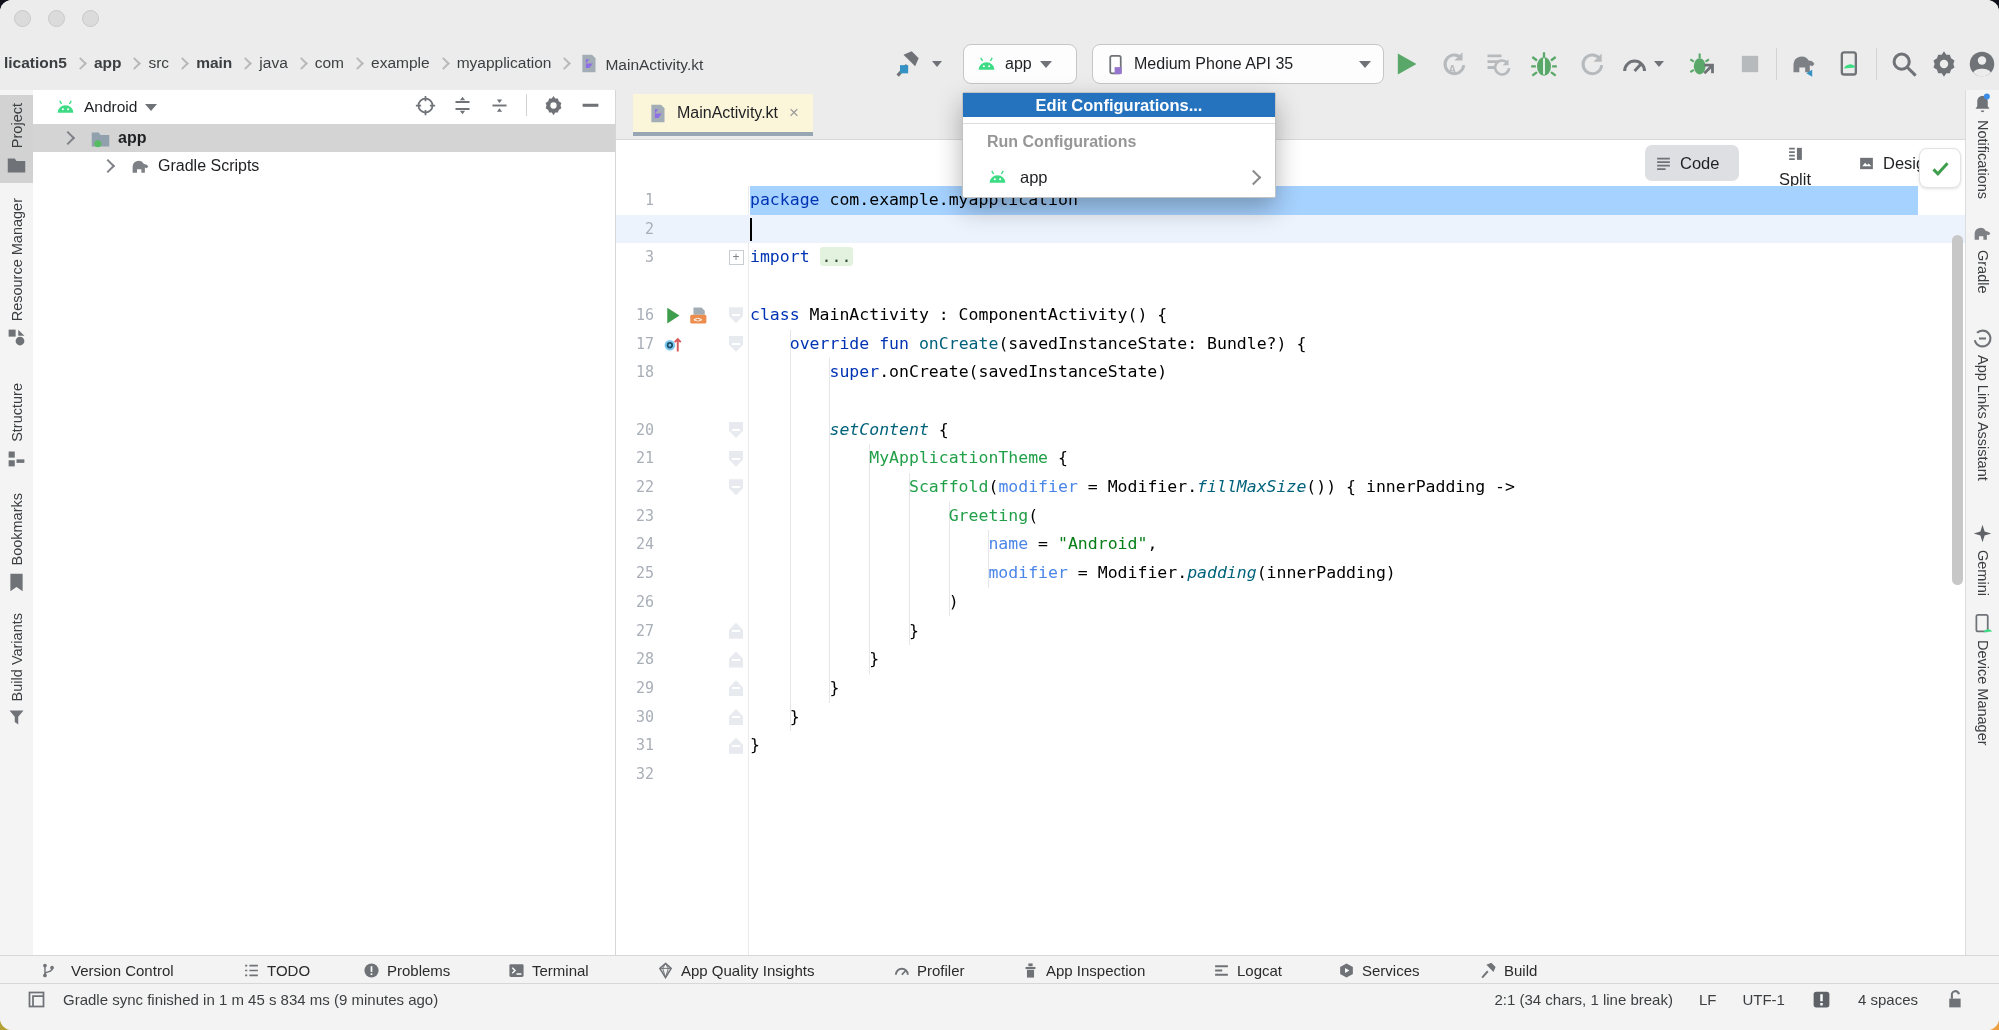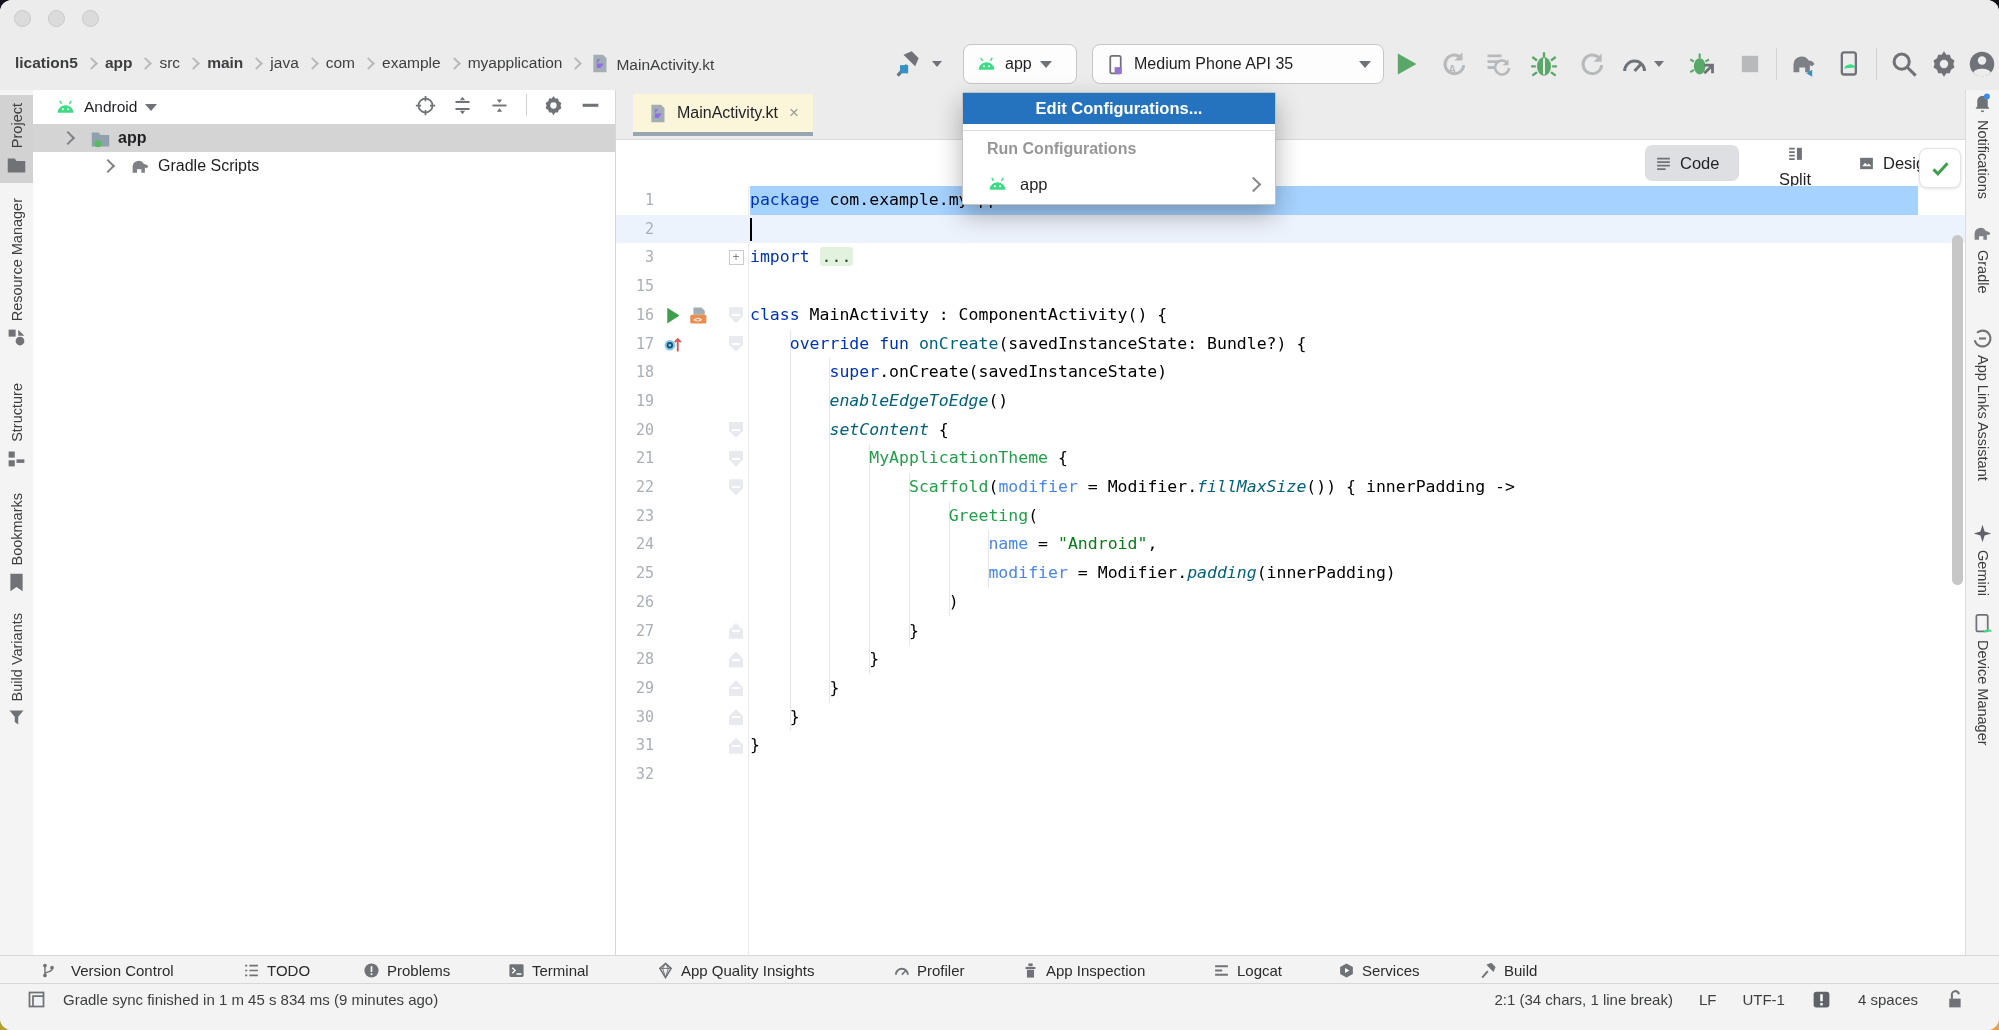--- a/index.html
+++ b/index.html
@@ -8,21 +8,21 @@
   #corner-br{position:absolute;right:0;bottom:0;width:44px;height:44px;background:#eda03f;z-index:0;}
   #window{position:absolute;inset:0;background:#f4f3f3;border-radius:12px;overflow:hidden;z-index:1;}
 
   
   #titlebar{position:absolute;left:0;top:0;right:0;height:36px;background:#ececec;}
   .tl{position:absolute;top:10px;width:17px;height:17px;border-radius:50%;background:#dcdbdb;border:1px solid #c9c8c8;box-sizing:border-box;}
   #win-title{position:absolute;left:0;right:0;top:7px;text-align:center;font-size:17px;font-weight:bold;color:#3c3c3c;}
 
   
   #toolbar{position:absolute;left:0;top:36px;right:0;height:54px;background:#ececec;}
-  #breadcrumbs{position:absolute;left:2px;top:0;height:54px;display:flex;align-items:center;font-size:15.5px;color:#3c3f41;white-space:nowrap;margin-left:11px;}
+  #breadcrumbs{position:absolute;left:2px;top:0;height:54px;display:flex;align-items:center;font-size:15.5px;color:#3c3f41;white-space:nowrap;}
   .bc-item{padding:0 2px;}
   .bc-bold{font-weight:bold;}
   .bc-sep{width:7px;height:7px;border-top:2px solid #b9b9b9;border-right:2px solid #b9b9b9;transform:rotate(45deg);margin:0 7px;flex:none;}
   .icon{display:inline-flex;align-items:center;justify-content:center;}
   .icon svg{width:100%;height:100%;display:block;}
   .i16{width:17px;height:17px;} .i20{width:21px;height:21px;}
   .chip{position:absolute;top:8px;height:40px;background:#fdfdfd;border:1px solid #c6c6c6;border-radius:8px;
     display:flex;align-items:center;gap:8px;padding:0 12px;box-sizing:border-box;font-size:16px;color:#1f2023;}
   .dd-arrow{width:0;height:0;border-left:6px solid transparent;border-right:6px solid transparent;border-top:7px solid #6f7377;flex:none;}
   .tb-btn{position:absolute;top:14px;width:28px;height:28px;}
@@ -72,21 +72,21 @@
   .fold-pent{width:14px;height:16px;background:#e7eaee;position:relative;}
   .fold-open{clip-path:polygon(0 0,100% 0,100% 55%,50% 100%,0 55%);}
   .fold-close{clip-path:polygon(50% 0,100% 45%,100% 100%,0 100%,0 45%);}
   .fold-pent::after{content:"";position:absolute;left:3px;right:3px;top:7px;height:2px;background:#fff;}
   .fold-plus{width:15px;height:15px;border:1px solid #c8cdd2;background:#fff;color:#7f8287;font-size:12px;line-height:13px;text-align:center;box-sizing:border-box;}
   #check-widget{position:absolute;right:5px;top:58px;width:40px;height:38px;background:#fff;border:1px solid #e3e3e3;border-radius:8px;box-shadow:0 1px 3px rgba(0,0,0,.12);display:flex;align-items:center;justify-content:center;}
   #ed-scrollbar{position:absolute;right:3px;top:145px;width:11px;height:350px;background:#c7c7c7;border-radius:6px;}
 
   
   #run-menu{position:absolute;left:962px;top:92px;width:312px;background:#ffffff;border:1px solid #c3c3c3;border-radius:2px;box-shadow:0 10px 26px rgba(0,0,0,.3);z-index:50;}
-  #menu-edit{height:31px;background:#2573bf;color:#fff;display:flex;align-items:center;justify-content:center;font-size:16.5px;font-weight:600;}
+  #menu-edit{height:24px;background:#2573bf;color:#fff;display:flex;align-items:center;justify-content:center;font-size:16.5px;font-weight:600;}
   #menu-sep{height:1px;background:#dcdcdc;margin:6px 0 5px;}
   #menu-header{padding:4px 0 6px 24px;color:#969696;font-size:16px;font-weight:600;}
   #menu-app{height:40px;display:flex;align-items:center;gap:12px;padding-left:24px;font-size:16.5px;color:#1f2023;position:relative;}
   .menu-chev{position:absolute;right:16px;width:9px;height:9px;border-top:2px solid #8a8a8a;border-right:2px solid #8a8a8a;transform:rotate(45deg);}
 
   
   #bottom-toolbar{position:absolute;left:0;right:0;top:955px;height:28px;background:#f4f3f3;border-top:1px solid #d7d7d7;box-sizing:border-box;}
   .bt-item{position:absolute;top:0;height:28px;display:flex;align-items:center;gap:7px;font-size:15px;color:#2b2b2b;}
   #statusbar{position:absolute;left:0;right:0;top:983px;height:47px;background:#f4f3f3;border-top:1px solid #d7d7d7;box-sizing:border-box;font-size:15px;color:#3c3f41;}
   #status-left{position:absolute;left:26px;top:0;height:30px;display:flex;align-items:center;gap:16px;}
@@ -425,24 +425,20 @@
             <div class="ln">2</div>
             <div class="codeln"></div>
           </div>
           <div class="crow" style="top: 57.4px;">
             <div class="ln">3</div>
             <div class="foldz">
               <span class="fold-plus">+</span>
             </div>
             <div class="codeln"><span class="tk-k">import</span><span class="tk-p"> </span><span class="tk-fold">...</span></div>
           </div>
-          <div class="crow" style="top: 86.1px;">
-            <div class="ln">15</div>
-            <div class="codeln"></div>
-          </div>
           <div class="crow" style="top: 114.8px;">
             <div class="ln">16</div>
             <div class="gut">
               <span class="icon i20">
                 <svg viewBox="0 0 24 24">
                   <path d="M6 3l14 9-14 9z" fill="#3f9e4d"></path>
                 </svg>
               </span>
               <span class="icon i20">
                 <svg viewBox="0 0 26 24">
@@ -470,24 +466,20 @@
             </div>
             <div class="foldz">
               <span class="fold-pent fold-open"></span>
             </div>
             <div class="codeln"><span class="tk-p">    </span><span class="tk-k">override</span><span class="tk-p"> </span><span class="tk-k">fun</span><span class="tk-p"> </span><span class="tk-fn">onCreate</span><span class="tk-p">(savedInstanceState: Bundle?) {</span></div>
           </div>
           <div class="crow" style="top: 172.2px;">
             <div class="ln">18</div>
             <div class="codeln"><span class="tk-p">        </span><span class="tk-k">super</span><span class="tk-p">.onCreate(savedInstanceState)</span></div>
           </div>
-          <div class="crow" style="top: 200.9px;">
-            <div class="ln">19</div>
-            <div class="codeln"><span class="tk-p">        </span><span class="tk-fni">enableEdgeToEdge</span><span class="tk-p">()</span></div>
-          </div>
           <div class="crow" style="top: 229.6px;">
             <div class="ln">20</div>
             <div class="foldz">
               <span class="fold-pent fold-open"></span>
             </div>
             <div class="codeln"><span class="tk-p">        </span><span class="tk-fni">setContent</span><span class="tk-p"> {</span></div>
           </div>
           <div class="crow" style="top: 258.3px;">
             <div class="ln">21</div>
             <div class="foldz">

